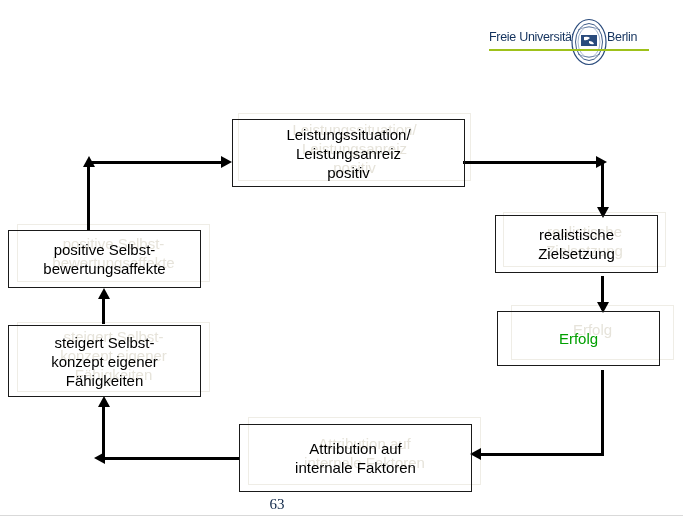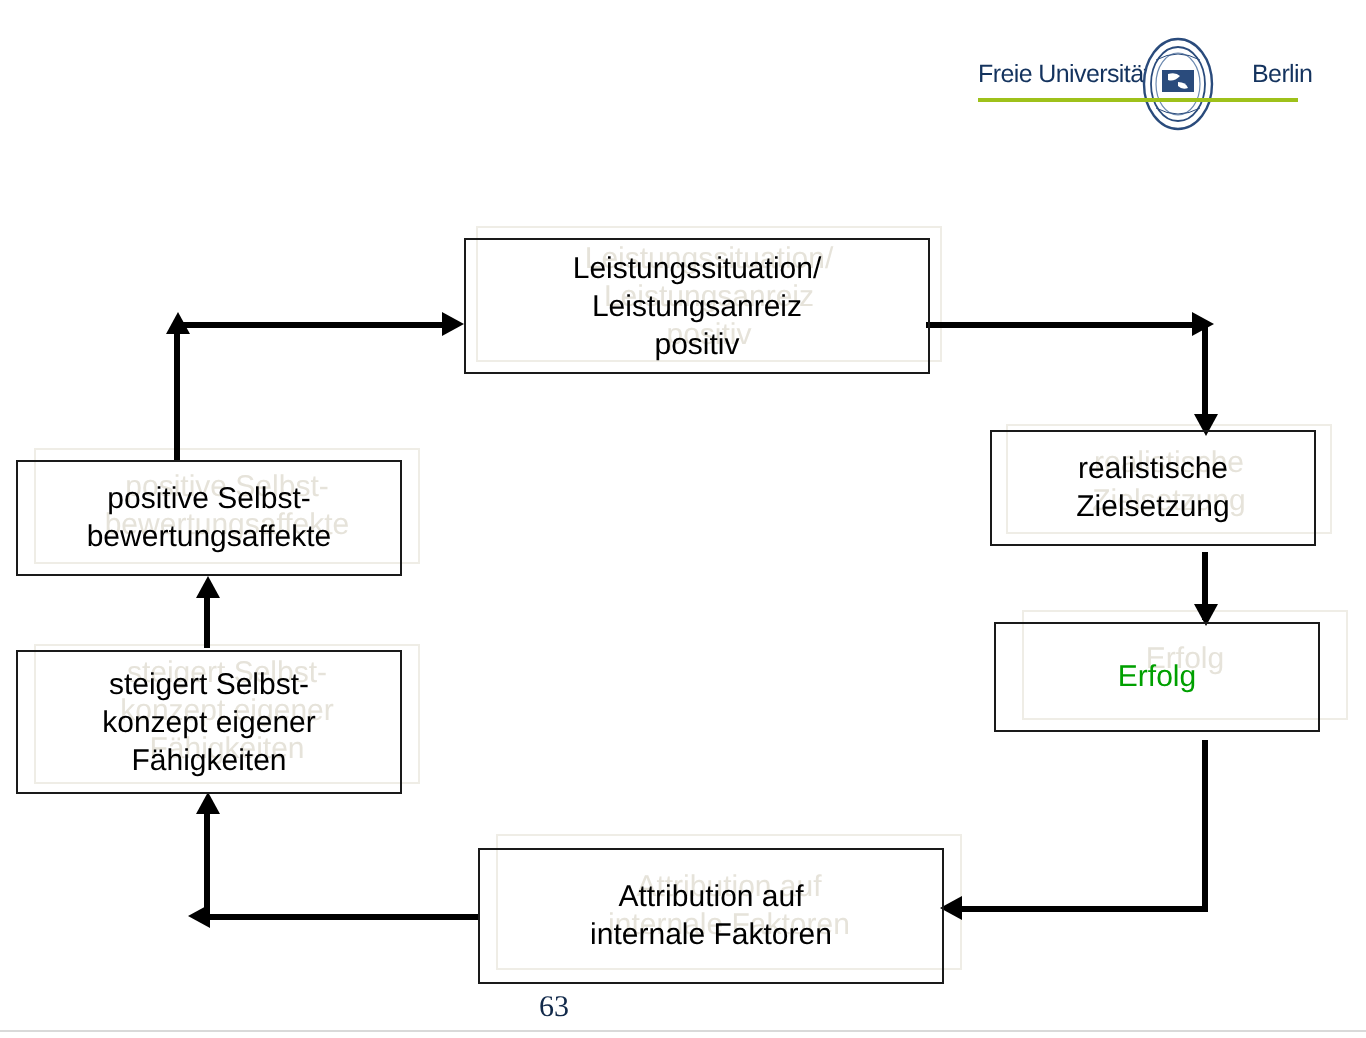--- a/index.html
+++ b/index.html
@@ -49,21 +49,20 @@
   }
   #fu-logo .logo-word-right {
     position: absolute;
     left: 118px;
     top: 12px;
     font-size: 12.5px;
     color: #14335e;
     font-family: "Liberation Sans", sans-serif;
     letter-spacing: -0.3px;
     white-space: nowrap;
-    margin-left: 19px;
   }
   #fu-logo .logo-rule {
     position: absolute;
     left: 0px;
     top: 31px;
     width: 160px;
     height: 2px;
     background: #9ec11a;
   }
   #fu-logo .logo-seal {

